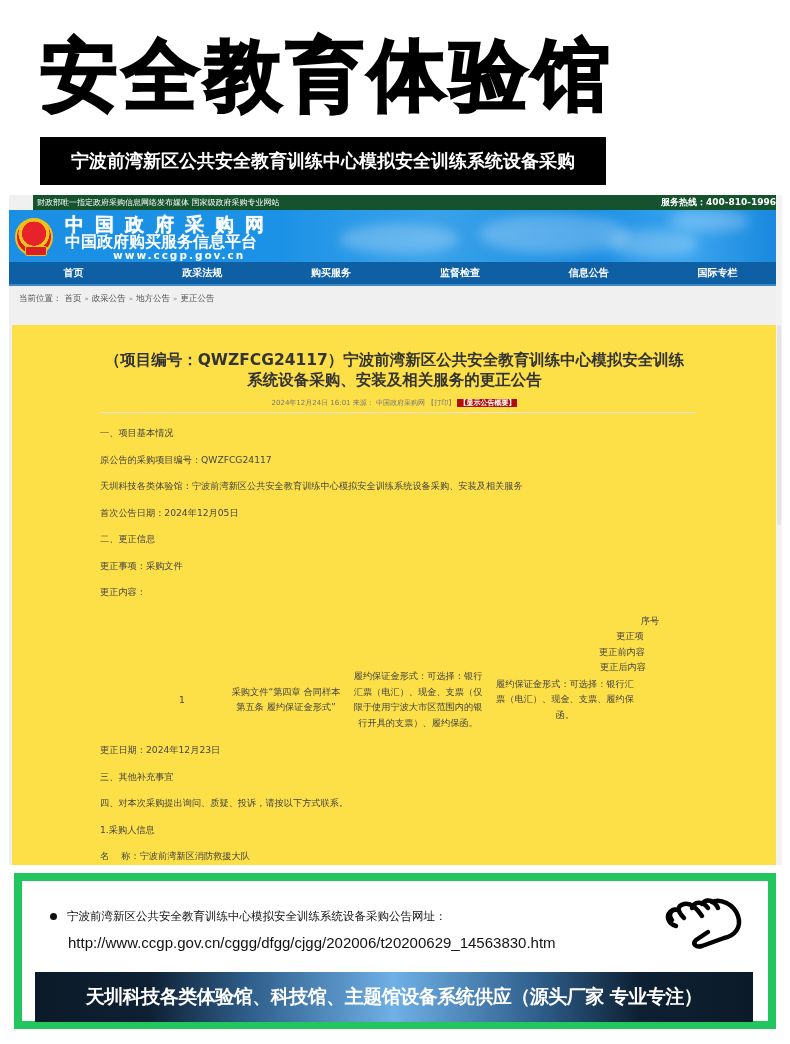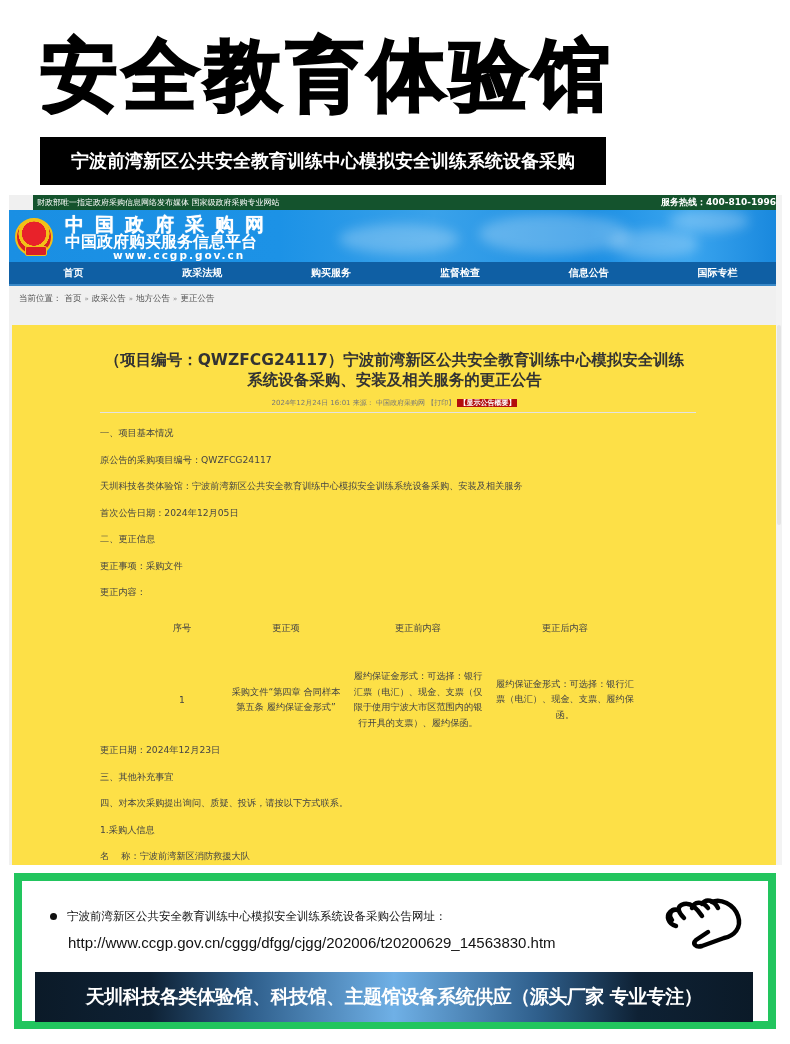--- a/index.html
+++ b/index.html
@@ -67,21 +67,21 @@
     }
     .a-meta {
       position: absolute; left: 0; right: 0; top: 73px; text-align: center; font-size: 7px; color: #777;
     }
     .a-meta .badge { background: #b20d0d; color: #fff; padding: 0 2px; font-weight: bold; }
     .a-rule { position: absolute; left: 88px; width: 596px; top: 87px; border-top: 1px solid #e3e3e3; }
     .a-body { position: absolute; left: 88px; top: 102px; width: 600px; font-size: 9.2px; color: #444; }
     .a-body .p { height: 26.5px; line-height: 12px; }
 
     .ctable { position: absolute; left: 128px; top: 290px; width: 552px; font-size: 9.2px; color: #444; }
-    .ctable .th { display: flex; height: 26px; align-items: center; }
+    .ctable .th { display: flex; height: 26px; align-items: flex-end; flex-direction: column; }
     .ctable .td { display: flex; align-items: center; height: 116px; }
     .c1 { width: 84px; text-align: center; }
     .c2 { width: 124px; text-align: center; line-height: 15.5px; padding: 0 6px; }
     .c3 { width: 140px; text-align: center; line-height: 15.5px; padding: 0 4px; }
     .c4 { width: 146px; text-align: center; line-height: 15.5px; padding-left: 8px; }
 
     .a-body2 { position: absolute; left: 88px; top: 419px; width: 600px; font-size: 9.2px; color: #444; }
     .a-body2 .p { height: 26.5px; line-height: 12px; }
 
     .scrollbar { position: absolute; right: 0; top: 0; width: 6px; height: 670px; background: #f3f3f3; }

